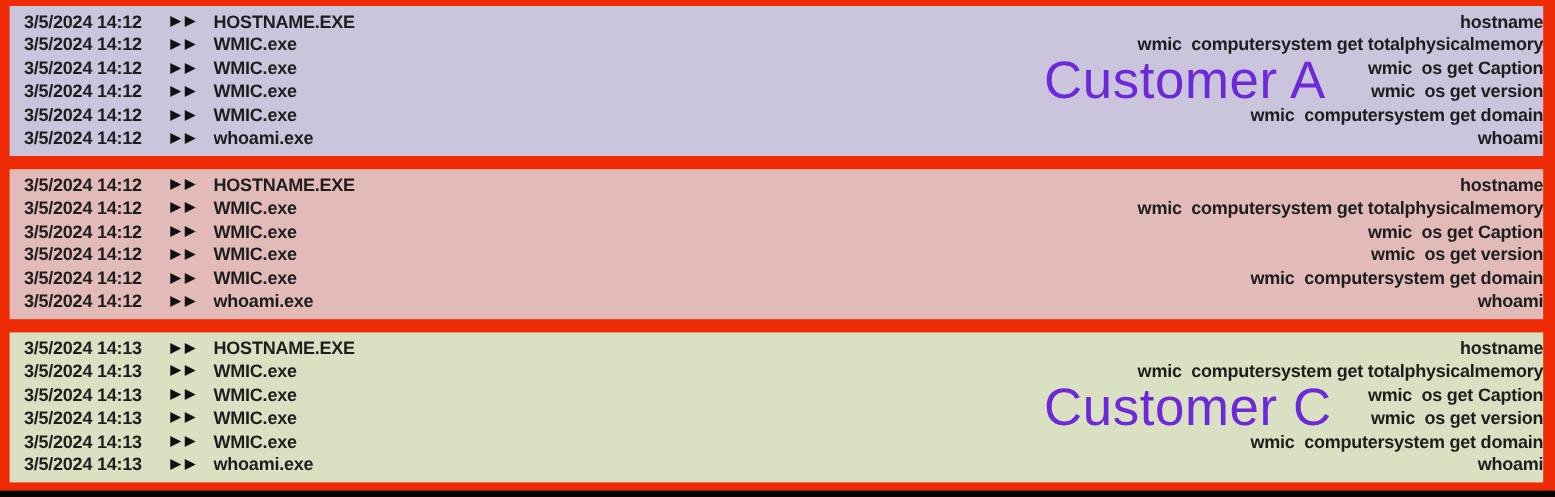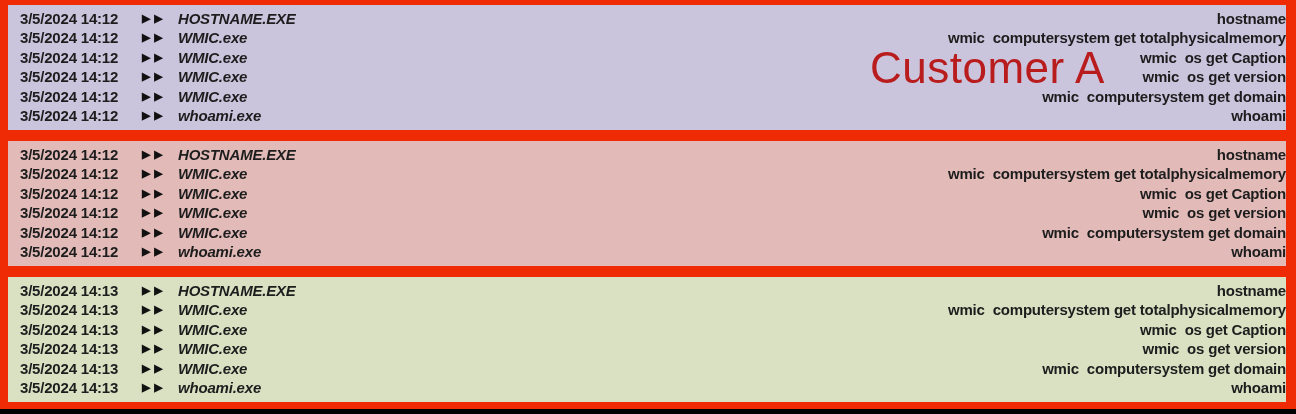--- a/index.html
+++ b/index.html
@@ -41,30 +41,30 @@
   .icons {
     display: flex;
     gap: 4px;
     align-items: center;
   }
   .play {
     font-size: 11px;
     color: #111111;
     line-height: 1;
   }
-  .proc { white-space: nowrap; font-style: italic; }
+  .proc { white-space: nowrap; }
   .cmd  { white-space: pre; text-align: right; }
   .cust-label {
     position: absolute;
     left: 862px;
     top: 50%;
     transform: translateY(-50%);
     font-size: 44px;
     font-weight: normal;
-    color: #b91c1c;
+    color: #6d28d9;
     letter-spacing: 0.5px;
     white-space: nowrap;
   }
   .bottom-bar {
     position: absolute;
     left: 0; right: 0; bottom: 0;
     height: 5px;
     background: #000000;
   }
 </style>
@@ -233,15 +233,16 @@
       </div>
       <div class="row">
         <span class="ts">3/5/2024 14:13</span>
         <span class="icons">
           <span class="play">▶</span>
           <span class="play">▶</span>
         </span>
         <span class="proc">whoami.exe</span>
         <span class="cmd">whoami</span>
       </div>
+      <span class="cust-label">Customer C</span>
     </div>
   </div>
 <div class="bottom-bar"></div>
 
 </body></html>

